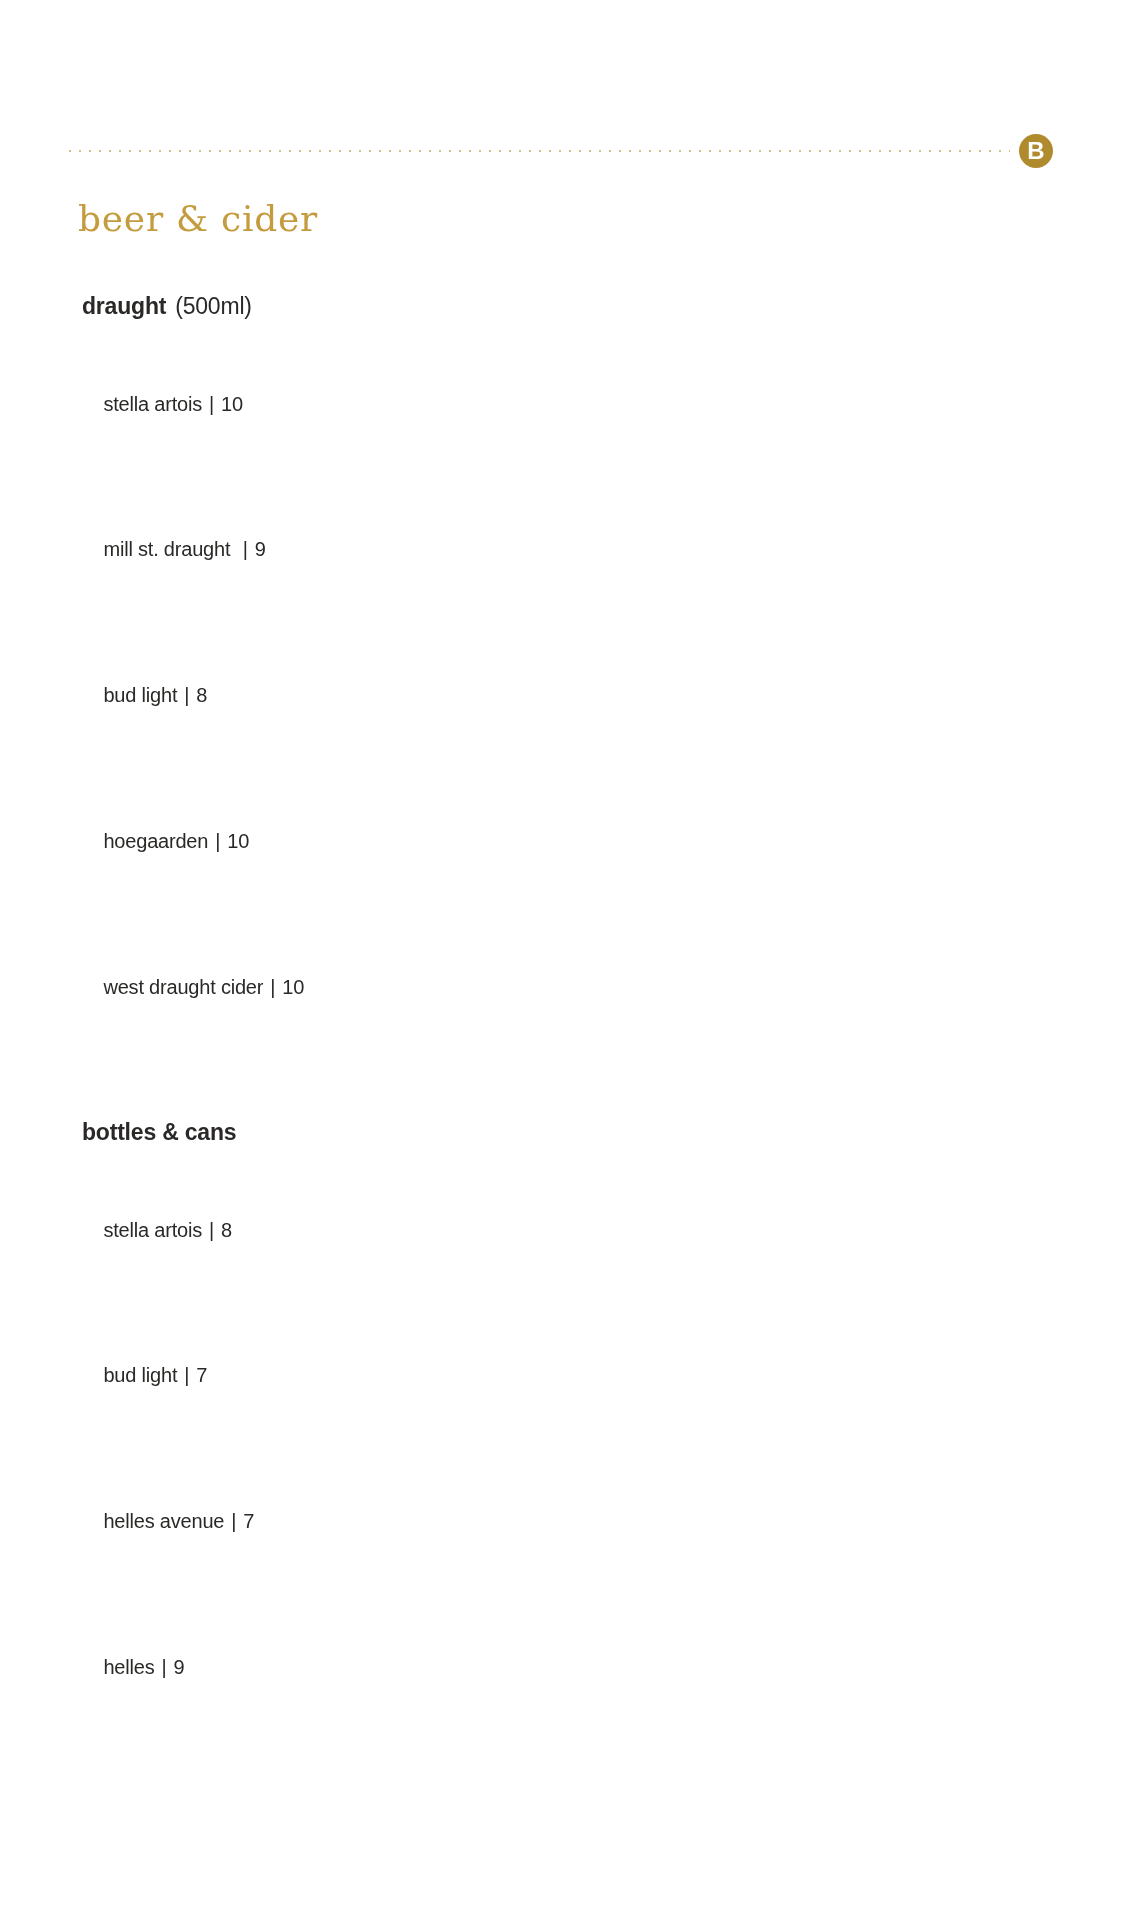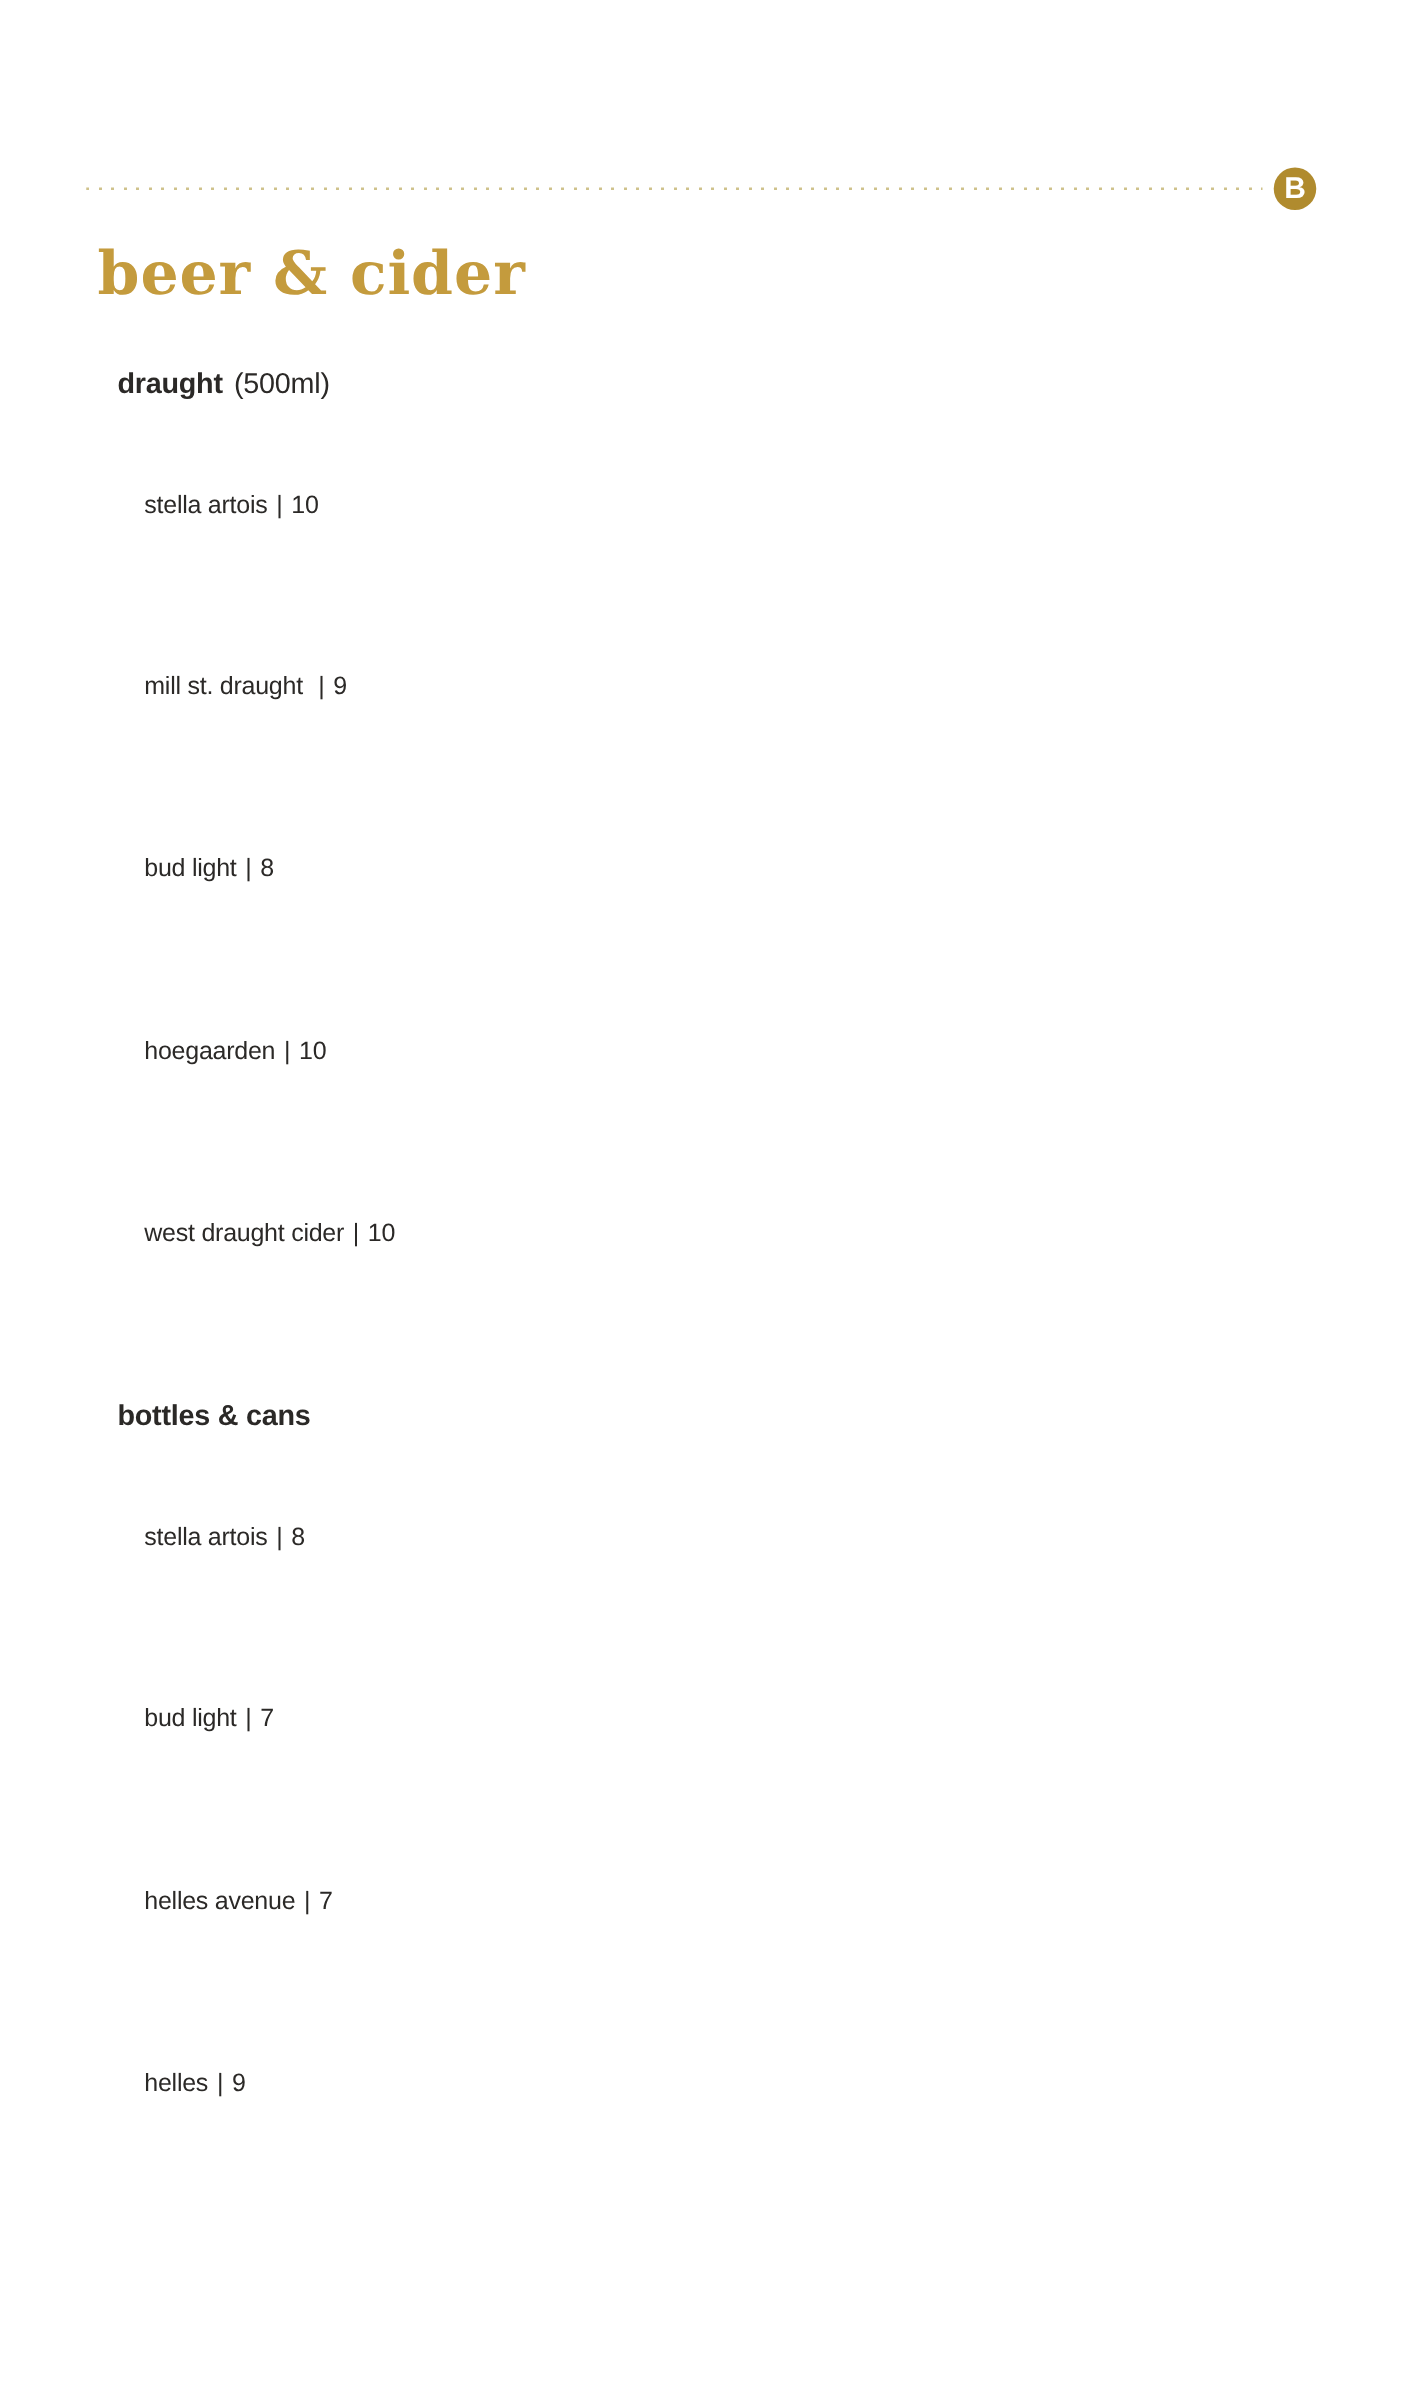--- a/index.html
+++ b/index.html
@@ -51,27 +51,27 @@
     display: flex;
     align-items: center;
     justify-content: center;
     line-height: 1;
     flex: 0 0 auto;
   }
   .content{ padding-left: 9px; }
   h1.page-title{
     margin: 27px 0 0 0;
     font-family: "DejaVu Serif", serif;
-    font-weight: bold;
-    font-size: 48px;
+    font-weight: normal;
+    font-size: 36px;
     line-height: 48px;
     letter-spacing: 0.75px;
     color: var(--gold);
   }
-  section.menu-section{ margin: 16px; }
+  section.menu-section{ margin: 4px; }
   h2.section-heading{
     margin: 0;
     font-size: 23px;
     line-height: 27px;
     font-weight: bold;
     letter-spacing: -0.2px;
   }
   #sections section:first-child h2.section-heading{ margin-top: 50px; }
   #sections section + section h2.section-heading{ margin-top: 59px; }
   .heading-note{

